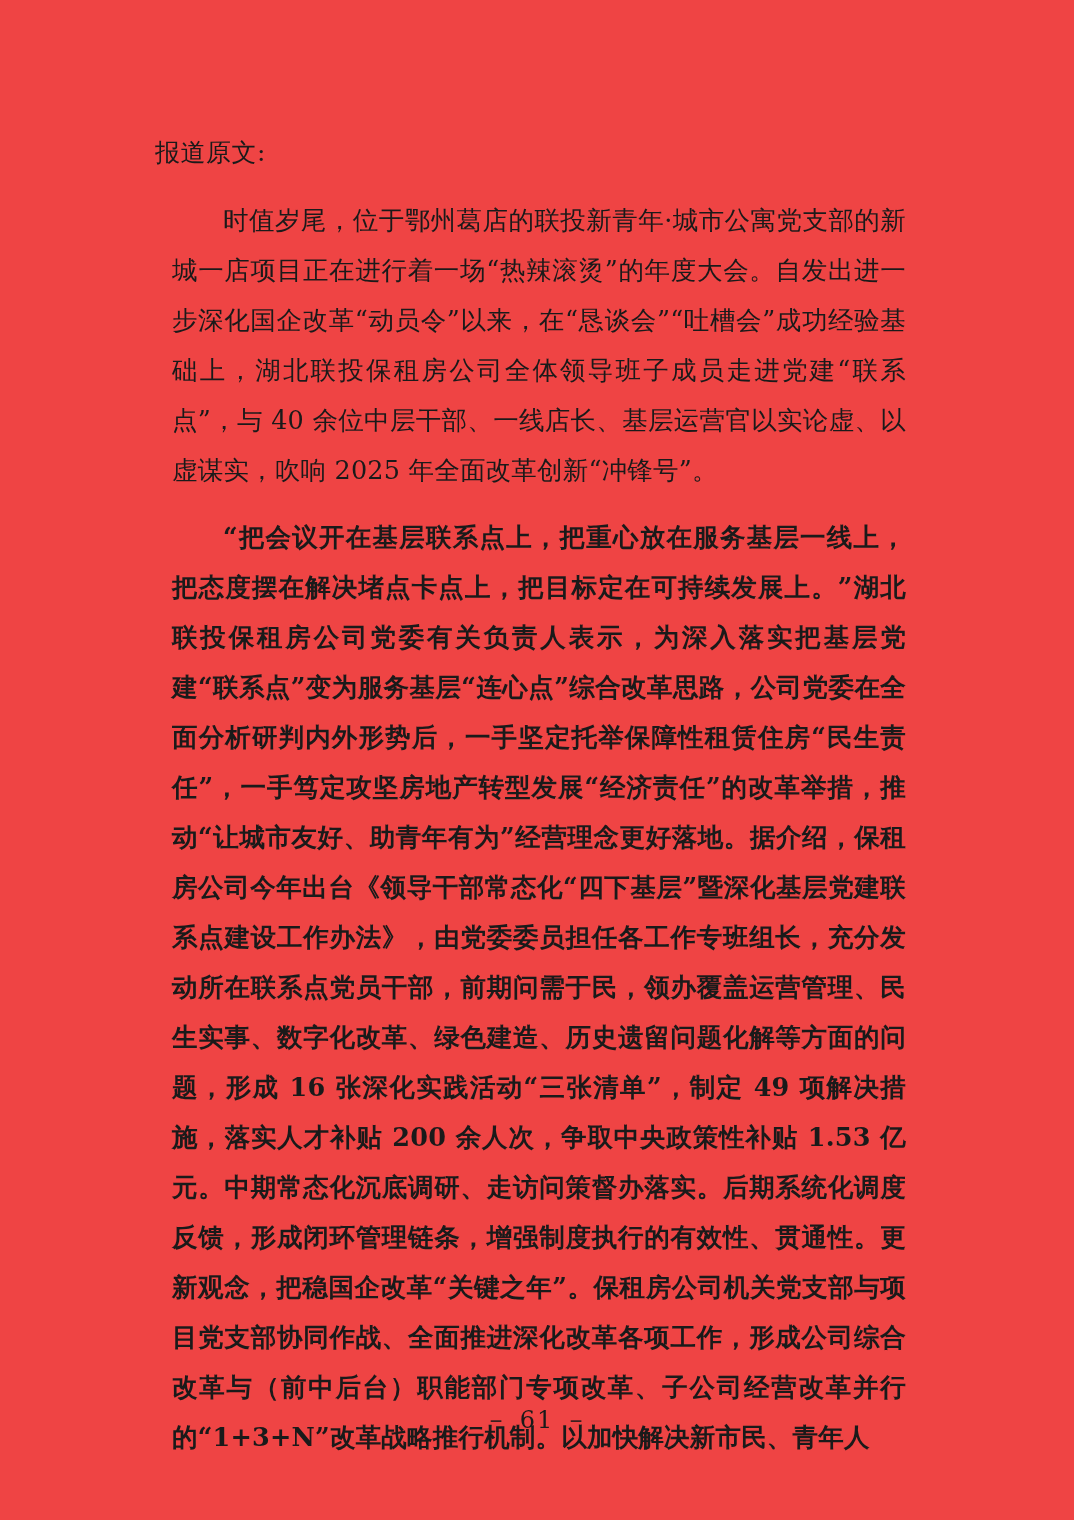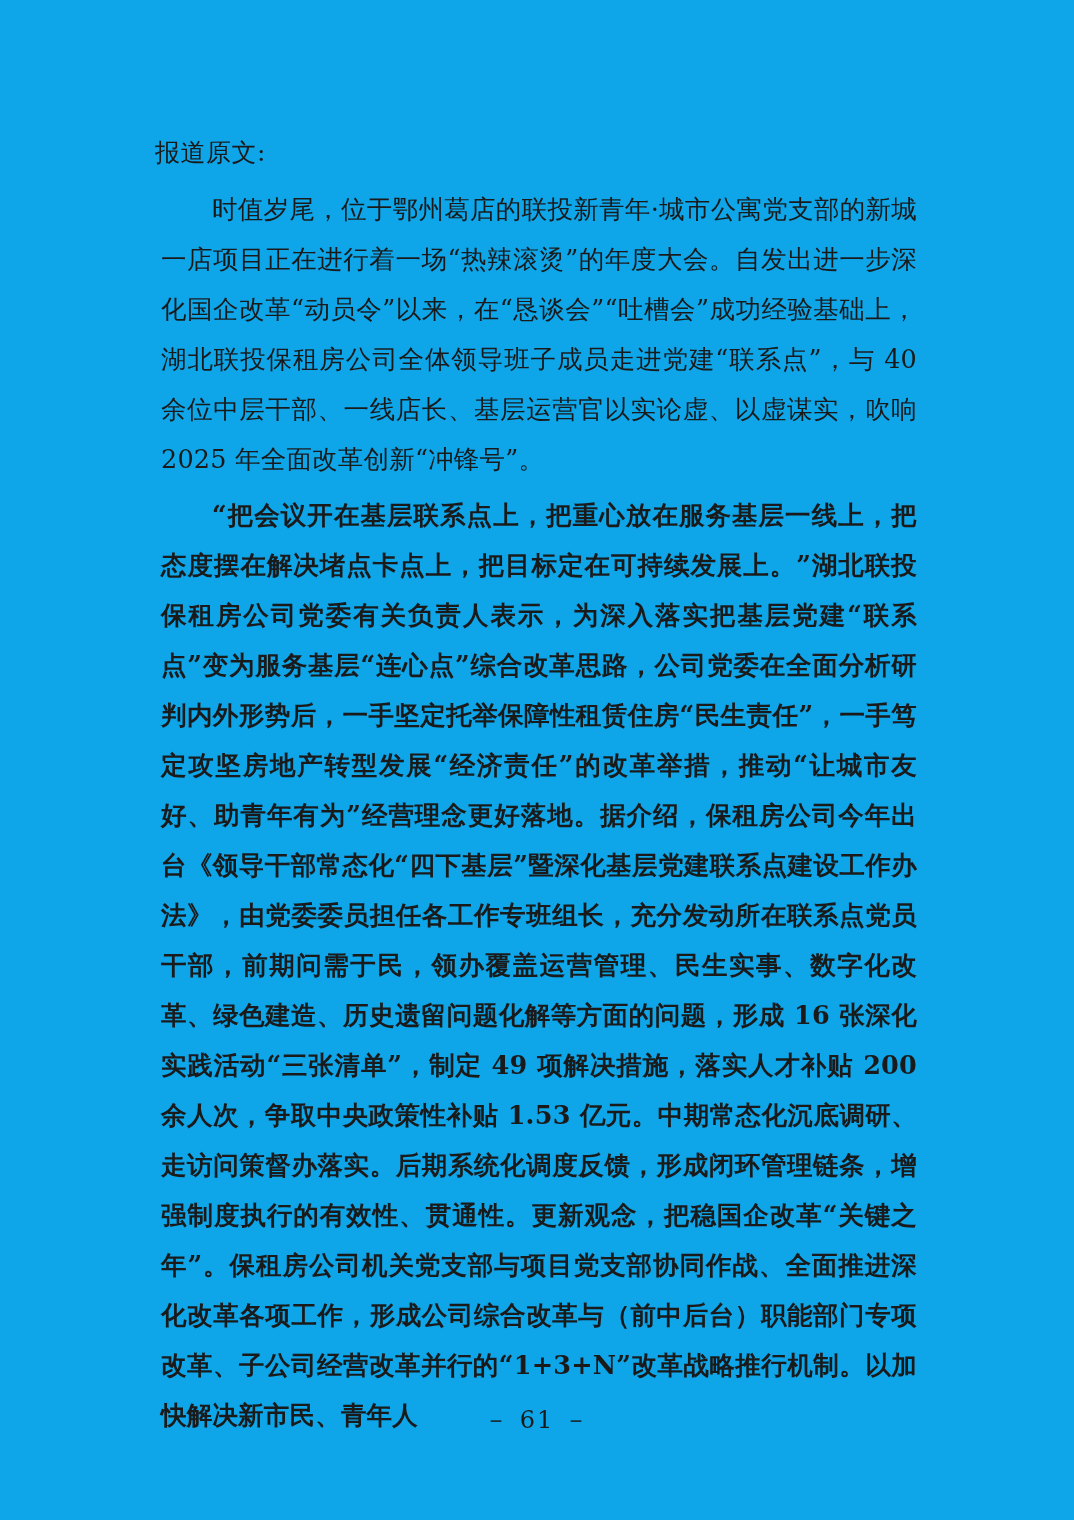--- a/index.html
+++ b/index.html
@@ -14,42 +14,42 @@
     color: #1a1a1a;
     position: relative;
     overflow: hidden;
   }
   .page {
     position: absolute;
     left: 0;
     top: 0;
     width: 1074px;
     height: 1520px;
-    background: #0ea5e9;
+    background: #ef4444;
   }
   .content {
     position: absolute;
     left: 155px;
     top: 128px;
     width: 768px;
   }
   .lead {
     font-size: 25px;
     line-height: 50px;
     letter-spacing: 0.5px;
     margin: 0 0 6px 0;
     font-family: "DejaVu Serif", "Liberation Serif", serif;
   }
   .para {
     font-size: 25.5px;
     line-height: 50px;
     letter-spacing: 0.2px;
     text-align: justify;
     text-justify: inter-character;
-    margin: 6px;
+    margin: 17px;
     text-indent: 2em;
     font-family: "DejaVu Serif", "Liberation Serif", serif;
   }
   .para + .para {
     margin-top: 0;
     font-weight: bold;
   }
   .page-number {
     position: absolute;
     left: 0;

